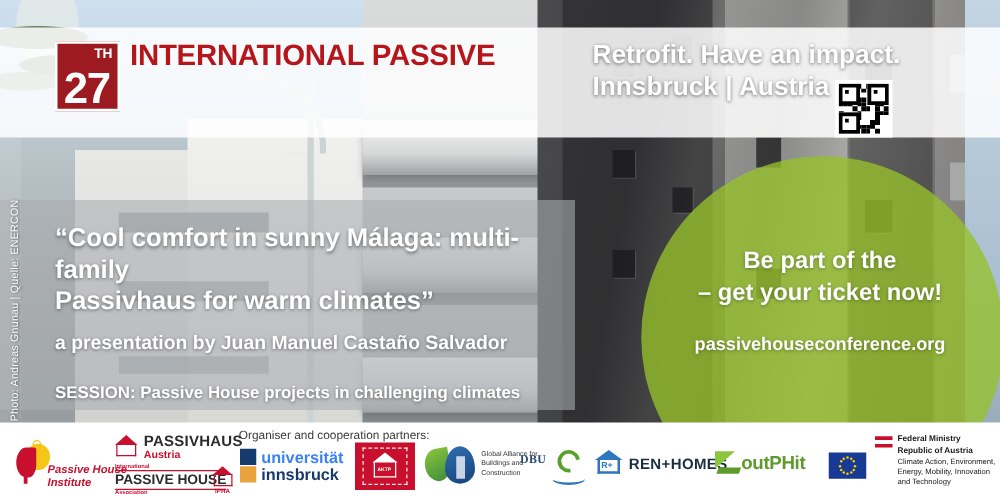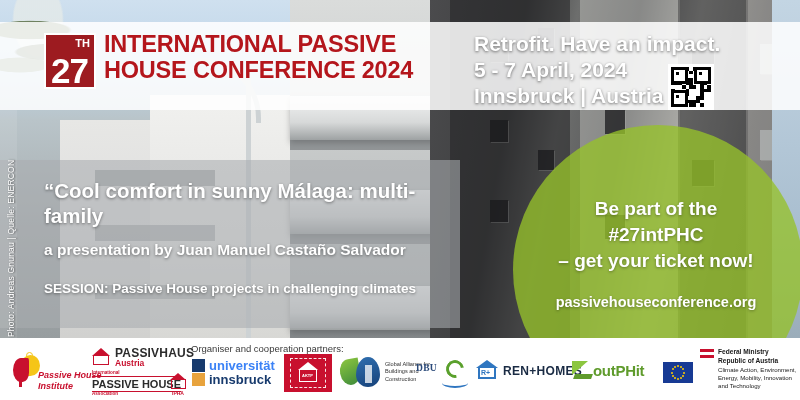--- a/index.html
+++ b/index.html
@@ -254,26 +254,24 @@
   <div id="left-credit-strip"></div>
   <div id="green-circle"></div>
 
   <div id="logo-27">
     <span class="num">27</span>
     <span class="th">TH</span>
   </div>
 
   <div id="conf-title">
     <span class="l1">INTERNATIONAL PASSIVE</span>
-    <span class="l2">HOUSE CONFERENCE 2024</span>
   </div>
 
   <div id="right-head">
     <span>Retrofit. Have an impact.</span>
-    <span>5 - 7 April, 2024</span>
     <span>Innsbruck | Austria</span>
   </div>
 
   <div id="qr">
     <div class="qrinner" style="background: rgb(255, 255, 255);">
       <span class="fp fp1">
           <i></i>
         </span>
       <span class="fp fp2">
           <i></i>
@@ -331,27 +329,27 @@
           <i></i>
         </span>
         <span class="fp fp3">
           <i></i>
         </span>
       </div>
   </div>
 
   <div id="quote">
     <span class="qline">“Cool comfort in sunny Málaga: multi-family</span>
+    <span class="qline">Passivhaus for warm climates”</span>
     <span class="presenter">a presentation by Juan Manuel Castaño Salvador</span>
     <span class="session">SESSION:  Passive House projects in challenging climates</span>
   </div>
 
   <div id="cta">
     <span class="ctaline">Be part of the</span>
-    <span class="ctaline">#27intPHC</span>
     <span class="ctaline">– get your ticket now!</span>
     <span class="url">passivehouseconference.org</span>
   </div>
 
   <div id="photo-credit">Photo: Andreas Gnunau | Quelle: ENERCON</div>
 
   <div id="footer">
 
     <div id="partners-label">Organiser and cooperation partners:</div>
 

